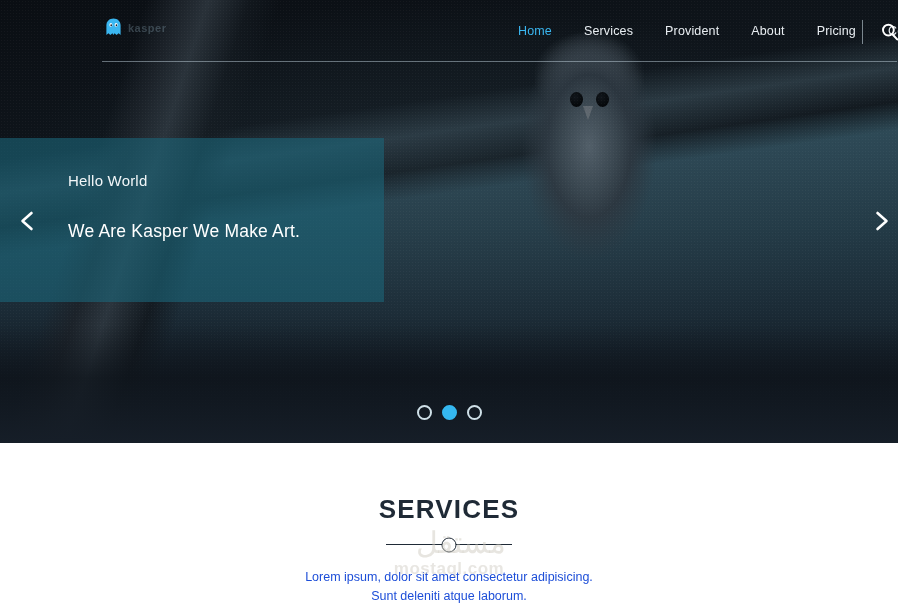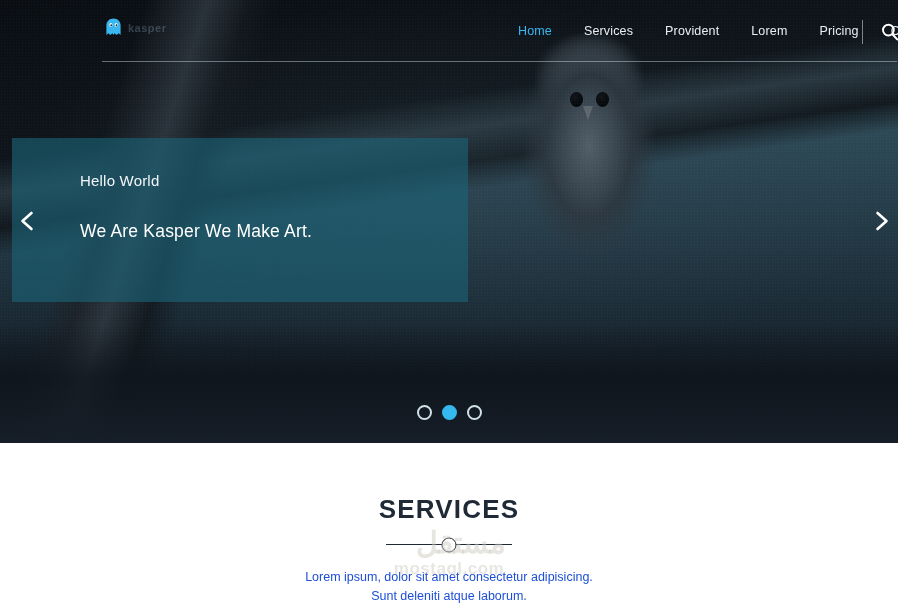--- a/index.html
+++ b/index.html
@@ -98,21 +98,21 @@
     width:20px; height:20px; cursor:pointer;
   }
   .header-rule{
     position:absolute; left:55px; top:61px;
     width:795px; height:1px;
     background:rgba(205,222,232,0.45);
   }
 
   
   .hero-panel{
-    position:absolute; left:12px; top:138px; width:456px; height:164px;
+    position:absolute; left:0; top:138px; width:384px; height:164px;
     background:rgba(28,100,120,0.62);
     z-index:20;
   }
   .hero-panel-inner{ padding:34px 40px 0 68px; }
   .hello{
     color:#f2f6f8; font-size:15px; font-weight:400; letter-spacing:.2px;
     margin-bottom:5px;
   }
   .headline{
     color:#ffffff; font-size:17.5px; font-weight:400; letter-spacing:.2px;
@@ -162,21 +162,21 @@
   }
   .services-sub{
     margin-top:23px; color:#1d4ed8; font-size:12.5px; line-height:1.55;
   }
   
   .watermark{
     position:absolute; left:0; right:0; top:85px;
     text-align:center; pointer-events:none;
   }
   .wm-ar{
-    font-size:30px; font-weight:700; color:rgba(205,200,190,0.48);
+    font-size:30px; font-weight:400; color:rgba(205,200,190,0.48);
     letter-spacing:1px; line-height:1;padding-left:24px;
   }
   .wm-en{
     font-size:17px; font-weight:700; color:rgba(205,200,190,0.45);
     letter-spacing:.5px; margin-top:1px;
   }
 </style>
 </head>
 <body>
 
@@ -202,21 +202,21 @@
             <ellipse cx="6.2" cy="7.2" rx="0.8" ry="1" fill="#16202b"></ellipse>
             <ellipse cx="11.4" cy="7.2" rx="0.8" ry="1" fill="#16202b"></ellipse>
           </svg>
           <span class="logo-word">kasper</span>
         </div>
 
         <nav class="nav">
           <a href="#" class="active">Home</a>
           <a href="#">Services</a>
           <a href="#">Provident</a>
-          <a href="#">Lorem</a>
+          <a href="#">About</a>
           <a href="#">Pricing</a>
           <a href="#">Contact</a>
         </nav>
 
         <span class="nav-sep"></span>
 
         <div class="search-btn">
           <svg viewBox="0 0 20 20" width="20" height="20">
             <circle cx="8.4" cy="8.1" r="5.4" fill="none" stroke="#ffffff" stroke-width="1.9"></circle>
             <line x1="12.4" y1="12.3" x2="17.2" y2="17.4" stroke="#ffffff" stroke-width="2.1" stroke-linecap="round"></line>

